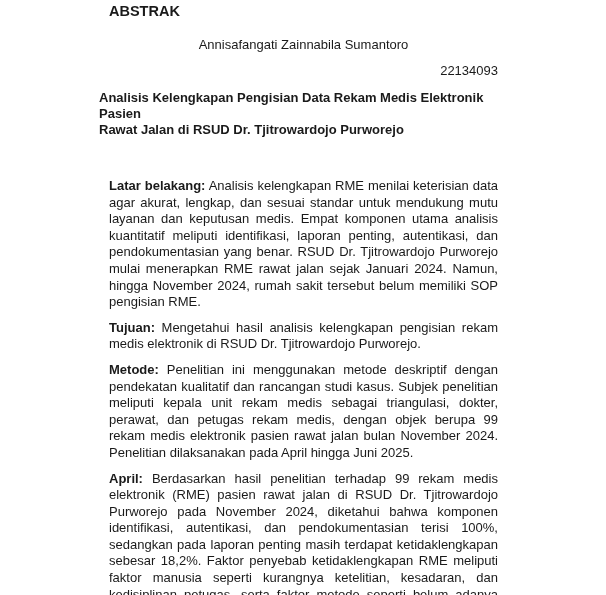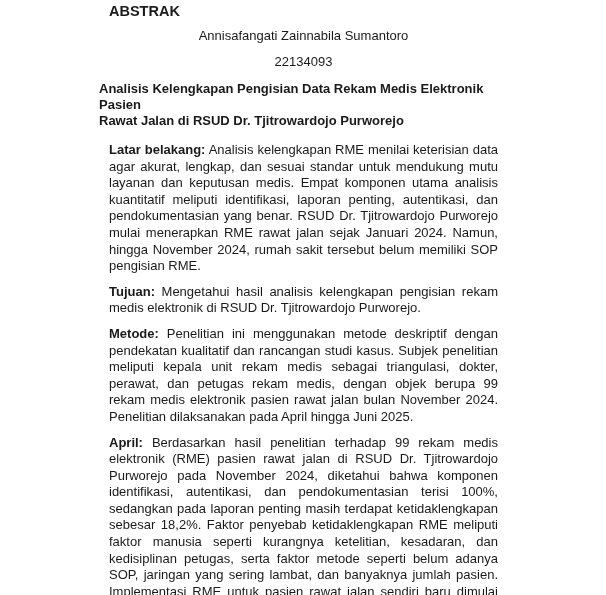--- a/index.html
+++ b/index.html
@@ -24,24 +24,24 @@
     .title {
       font-weight: bold;
       font-size: 14.5px;
       line-height: 16px;
       margin-top: 3px;
     }
     .author {
       text-align: center;
       font-size: 13px;
       line-height: 16px;
-      margin-top: 9px;
+      margin-top: 18px;
     }
     .nim {
-      text-align: center;
+      text-align: right;
       font-size: 13px;
       line-height: 16px;
       margin-top: 10px;
     }
     .thesis-title {
       text-align: left;
       font-weight: bold;
       font-size: 13px;
       line-height: 16px;
       margin-top: 11px;
@@ -50,21 +50,21 @@
     }
     .section {
       font-size: 13px;
       line-height: 16.6px;
       text-align: justify;
       margin: 0;
     }
     .section .label {
       font-weight: bold;
     }
-    #sec-latar { margin-top: 13px; }
+    #sec-latar { margin-top: 40px; }
     #sec-tujuan { margin-top: 9px; }
     #sec-metode { margin-top: 9px; }
     #sec-hasil { margin-top: 9px; }
   </style>
 </head>
 <body>
 
 <div class="page">
   <div class="title">ABSTRAK</div>
   <div class="author">Annisafangati Zainnabila Sumantoro</div>

